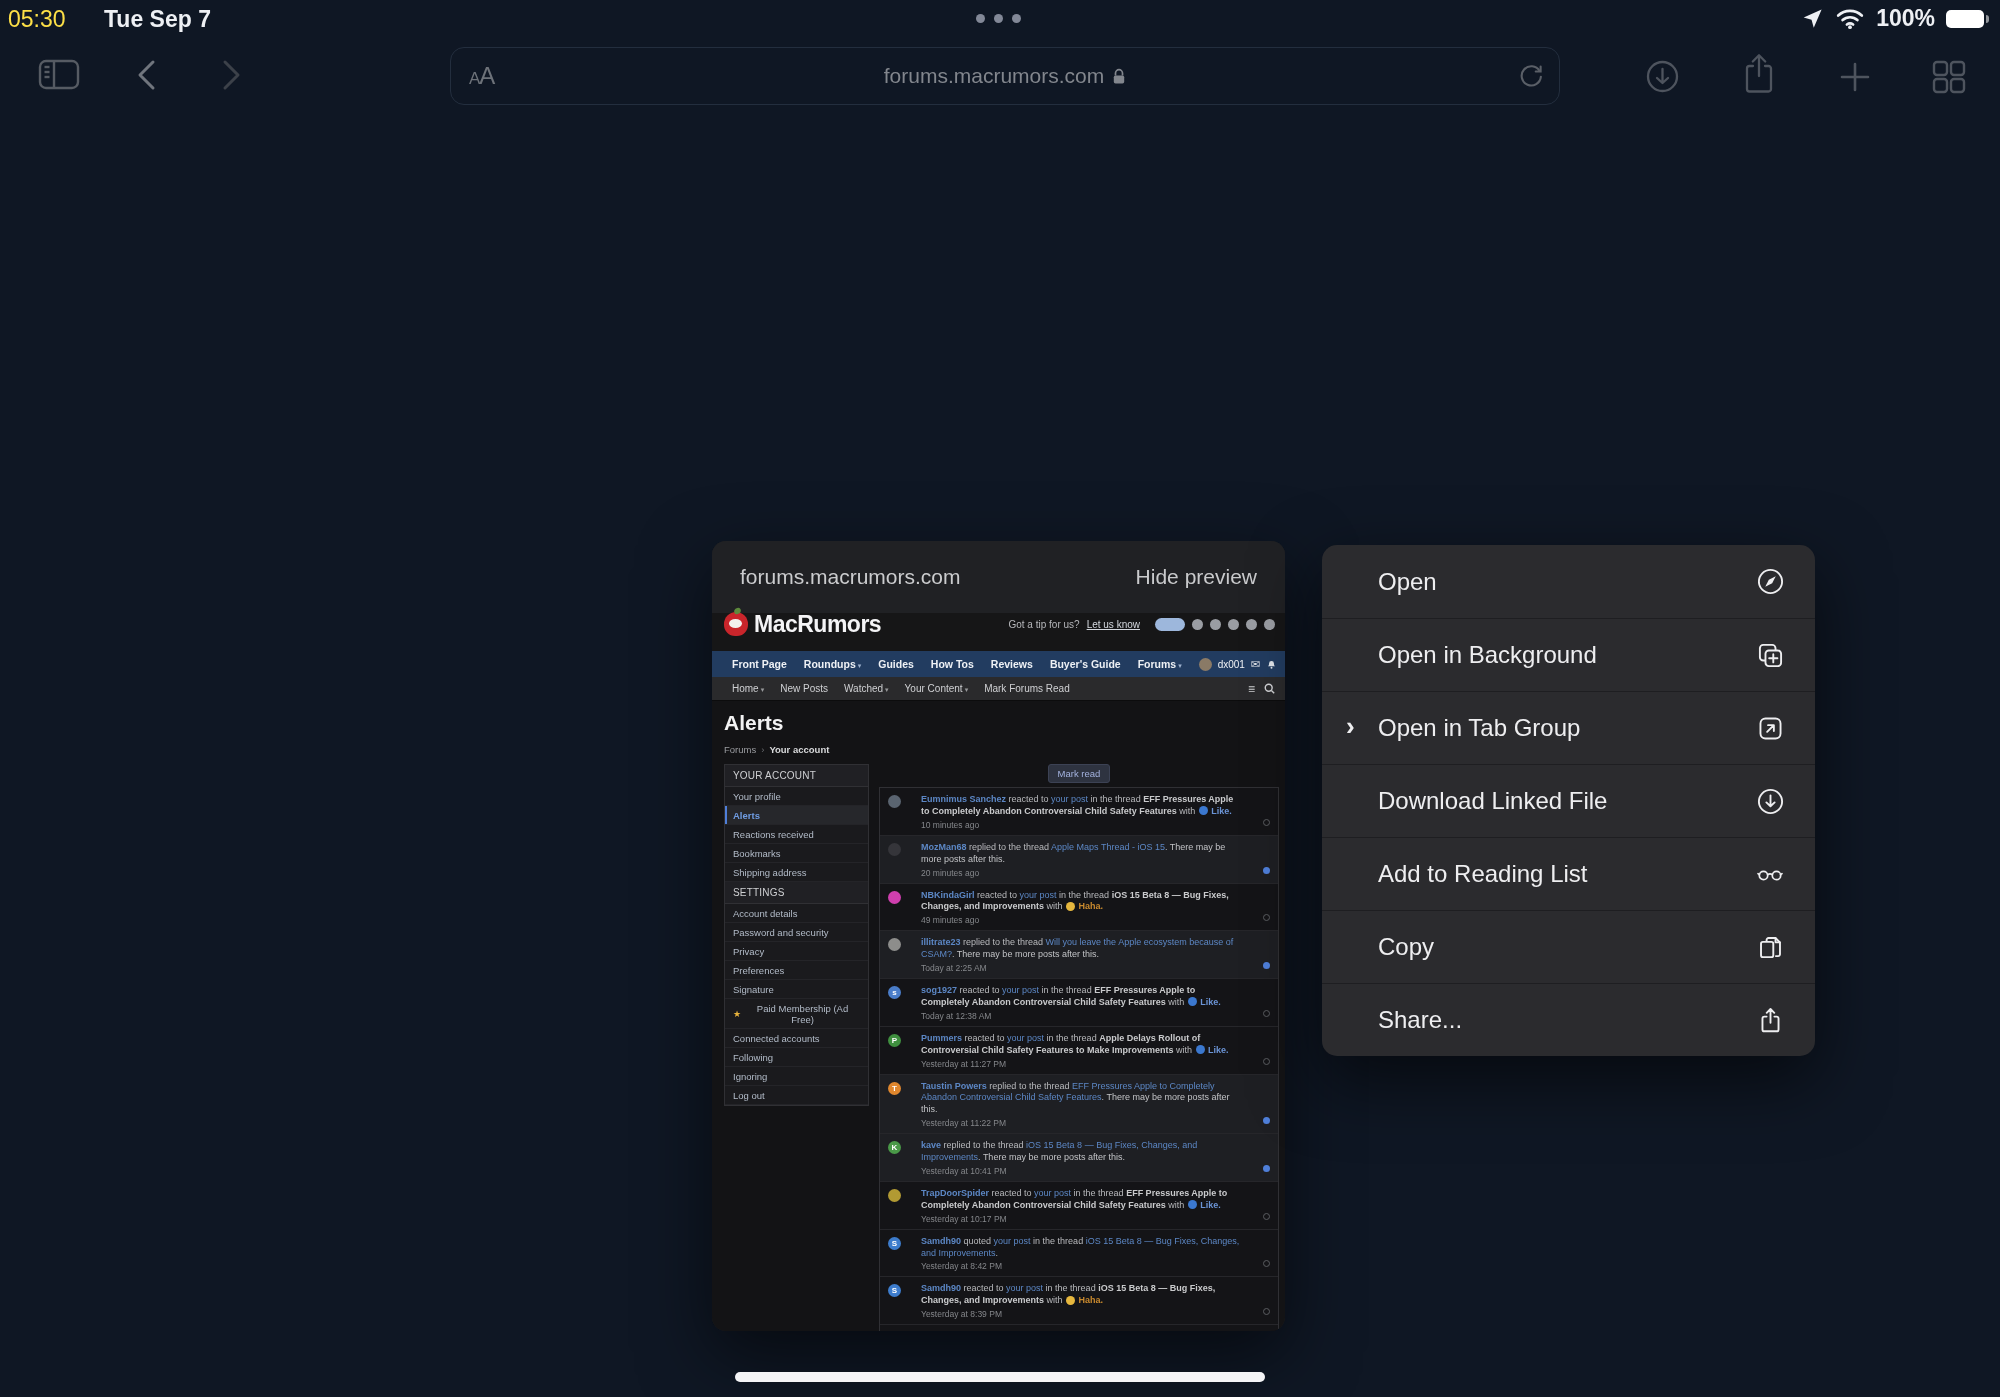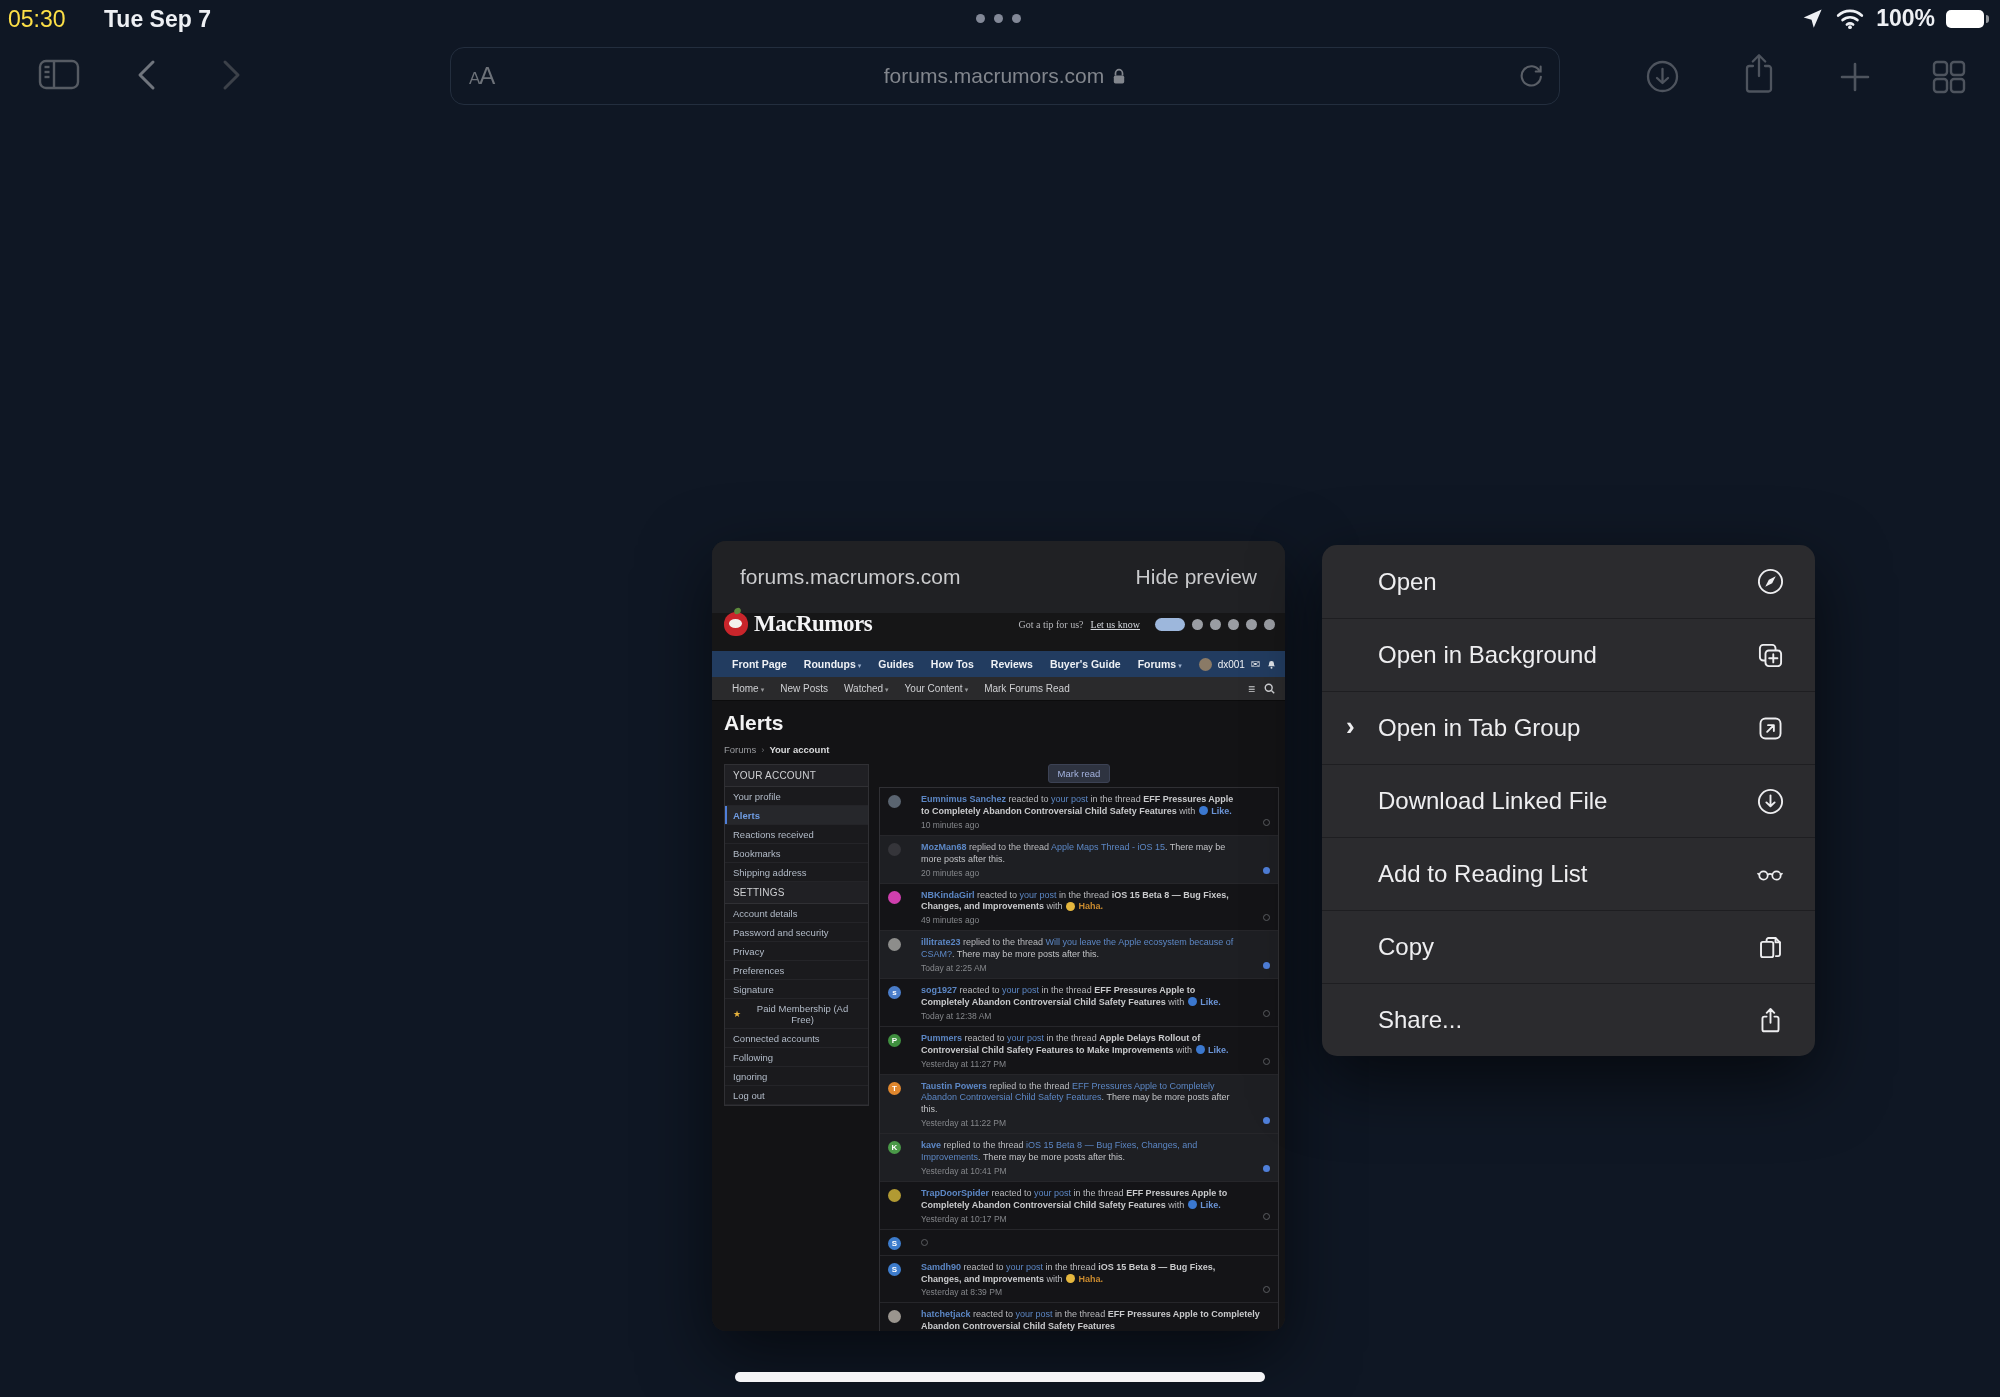--- a/index.html
+++ b/index.html
@@ -32,21 +32,21 @@
   .url-reload { position:absolute; right:14px; }
 
   
   .preview-card { position:absolute; left:712px; top:541px; width:573px; height:790px;
     background:#1f2023; border-radius:14px; overflow:hidden; box-shadow:0 24px 70px rgba(0,0,0,.55); }
   .card-header { height:72px; display:flex; align-items:center; justify-content:space-between; padding:0 28px; background:#202124; }
   .card-url { font-size:21px; color:#cbccce; }
   .card-hide { font-size:21px; color:#c9cacc; background:none; border:none; cursor:pointer; }
 
   .site { height:718px; background:#131315; font-family:"Liberation Sans","DejaVu Sans",sans-serif; }
-  .mr-top { height:38px; background:#161617; display:flex; align-items:center; padding:0 10px 16px 12px;font-family:Liberation Serif, serif; }
+  .mr-top { height:38px; background:#161617; display:flex; align-items:center; padding:0 10px 16px 12px; }
   .mr-apple { width:24px; height:24px; border-radius:50% 50% 46% 46%; background:#c9252b; position:relative; margin-right:6px; }
   .mr-apple:before { content:""; position:absolute; left:10px; top:-4px; width:7px; height:6px; background:#5d8a3c; border-radius:60% 40% 60% 40%; transform:rotate(-20deg); }
   .mr-apple:after { content:""; position:absolute; left:5px; top:7px; width:13px; height:9px; background:#f3f1ee; border-radius:50%; }
   .mr-logo-text { font-size:23px; font-weight:700; color:#f4f4f6; letter-spacing:-.5px; }
   .mr-top-right { margin-left:auto; display:flex; align-items:center; gap:7px; }
   .tip-prompt { font-size:10px; color:#b6b7bb; }
   .tip-link { font-size:10px; color:#d4d8de; text-decoration:underline; margin-right:8px; }
   .acc-pill { width:30px; height:13px; border-radius:7px; background:#9db7dc; }
   .soc { width:11px; height:11px; border-radius:50%; background:#9a9da3; display:inline-block; }
 
@@ -394,20 +394,24 @@
               <div class="alert-row">
                 <span class="av" style="background: rgb(178, 154, 51);"></span>
                 <div class="al-body">
                   <div class="al-line"><span class="lnk b">TrapDoorSpider</span><span> reacted to </span><span class="lnk">your post</span><span> in the thread </span><span class="thr">EFF Pressures Apple to Completely Abandon Controversial Child Safety Features</span><span> with </span><span class="rdot" style="background: rgb(59, 120, 207);"></span><span class="b" style="color: rgb(107, 148, 214);"> Like.</span></div>
                   <div class="al-time">Yesterday at 10:17 PM</div>
                 </div>
                 <span class="ind-circle"></span>
               </div>
               <div class="alert-row">
                 <span class="av" style="background: rgb(61, 124, 204);">S</span>
+                <div class="al-body">
+                  <div class="al-line"><span class="lnk b">Samdh90</span><span> quoted </span><span class="lnk">your post</span><span> in the thread </span><span class="lnk">iOS 15 Beta 8 — Bug Fixes, Changes, and Improvements</span><span>. </span></div>
+                  <div class="al-time">Yesterday at 8:42 PM</div>
+                </div>
                 <span class="ind-circle"></span>
               </div>
               <div class="alert-row">
                 <span class="av" style="background: rgb(61, 124, 204);">S</span>
                 <div class="al-body">
                   <div class="al-line"><span class="lnk b">Samdh90</span><span> reacted to </span><span class="lnk">your post</span><span> in the thread </span><span class="thr">iOS 15 Beta 8 — Bug Fixes, Changes, and Improvements</span><span> with </span><span class="rdot" style="background: rgb(230, 183, 62);"></span><span class="b" style="color: rgb(200, 137, 46);"> Haha.</span></div>
                   <div class="al-time">Yesterday at 8:39 PM</div>
                 </div>
                 <span class="ind-circle"></span>
               </div>

